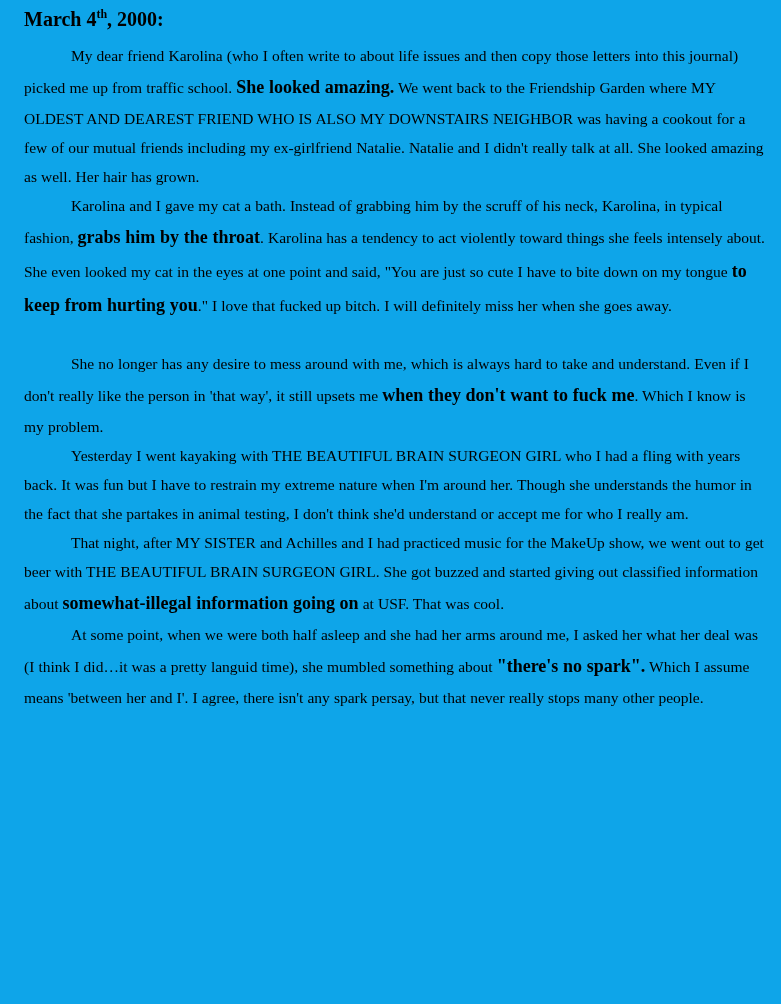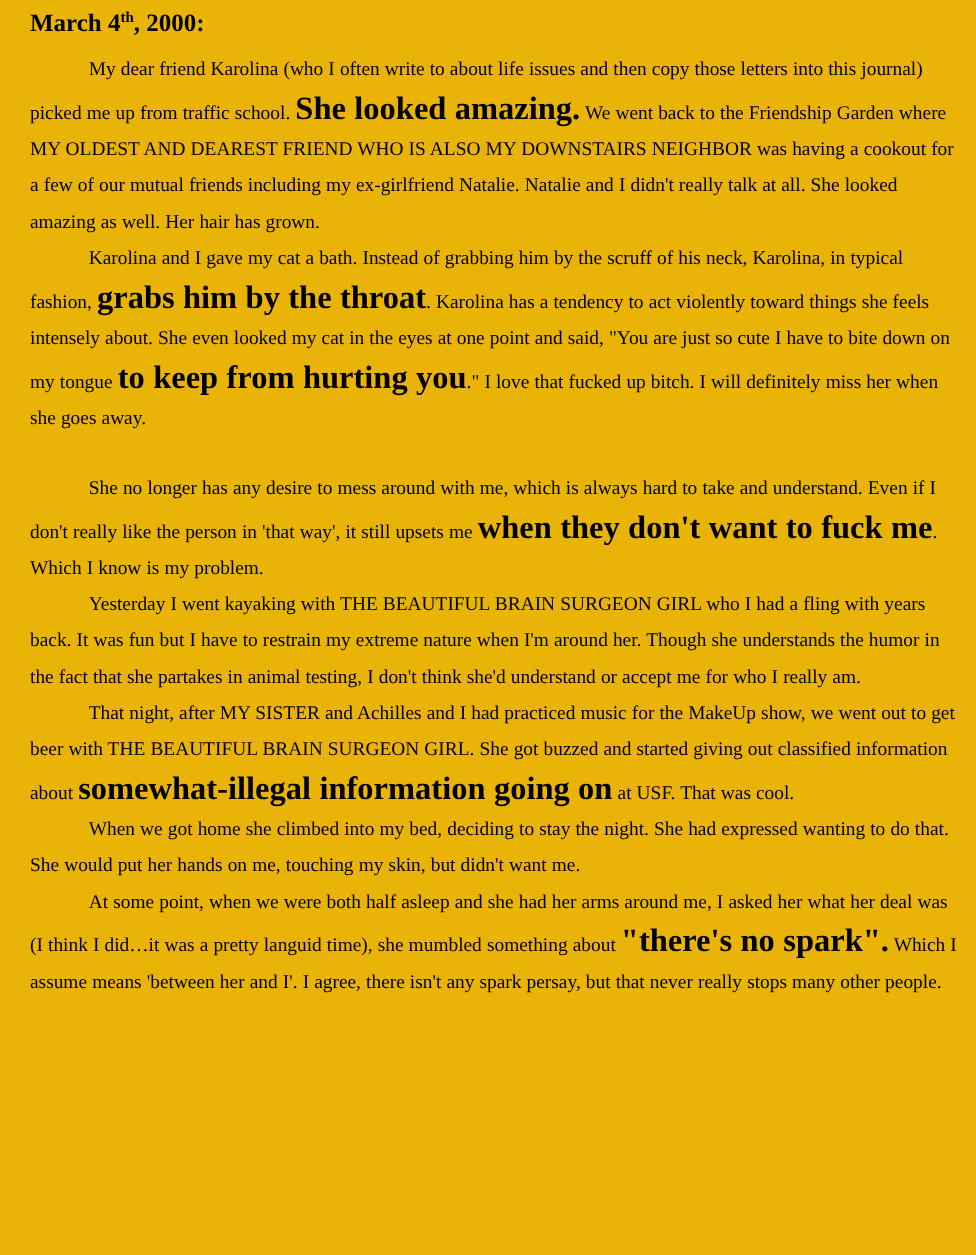--- a/index.html
+++ b/index.html
@@ -7,21 +7,21 @@
     padding: 0;
     background: #ffffff;
   }
   .page {
     position: relative;
     width: 781px;
     height: 1004px;
     box-sizing: border-box;
     padding: 6px 15px 0 24px;
     overflow: hidden;
-    background: #eab308;
+    background: #0ea5e9;
     color: #000000;
     font-family: "Liberation Serif", "DejaVu Serif", serif;
   }
   .title {
     margin: 0 0 9px 0;
     font-size: 20px;
     font-weight: bold;
     line-height: 26px;
   }
   .title sup {
@@ -31,35 +31,34 @@
   .para {
     margin: 0;
     font-size: 15.5px;
     line-height: 29px;
     text-indent: 47px;
     text-align: left;
     word-spacing: 0.2px;
   }
   .emph {
     font-weight: bold;
-    font-size: 26px;
+    font-size: 18px;
     line-height: 34px;
   }
   .spacer {
     height: 27px;
   }
 </style>
 </head>
 <body>
 
 <div class="page">
   <h1 class="title" id="entry-title"><span>March 4</span><sup>th</sup><span>, 2000:</span></h1>
   <div id="entry-body">
       <p class="para"><span>My dear friend Karolina (who I often write to about life issues and then copy those letters into this journal) picked me up from traffic school. </span><span class="emph">She looked amazing.</span><span> We went back to the Friendship Garden where MY OLDEST AND DEAREST FRIEND WHO IS ALSO MY DOWNSTAIRS NEIGHBOR  was having a cookout for a few of our mutual friends including my ex-girlfriend Natalie. Natalie and I didn't really talk at all. She looked amazing as well. Her hair has grown.</span></p>
       <p class="para"><span>Karolina and I gave my cat a bath. Instead of grabbing him by the scruff of his neck, Karolina, in typical fashion, </span><span class="emph">grabs him by the throat</span><span>. Karolina has a tendency to act violently toward things she feels intensely about. She even looked my cat in the eyes at one point and said, "You are just so cute I have to bite down on my tongue </span><span class="emph">to keep from hurting you</span><span>." I love that fucked up bitch. I will definitely miss her when she goes away.</span></p>
       <div class="spacer"></div>
       <p class="para"><span>She no longer has any desire to mess around with me, which is always hard to take and understand. Even if I don't really like the person in 'that way', it still upsets me </span><span class="emph">when they don't want to fuck me</span><span>. Which I know is my problem.</span></p>
       <p class="para"><span>Yesterday I went kayaking with THE BEAUTIFUL BRAIN SURGEON GIRL who I had a fling with years back. It was fun but I have to restrain my extreme nature when I'm around her. Though she understands the humor in the fact that she partakes in animal testing, I don't think she'd understand or accept me for who I really am.</span></p>
       <p class="para"><span>That night, after MY SISTER and Achilles and I had practiced music for the MakeUp show, we went out to get beer with THE BEAUTIFUL BRAIN SURGEON GIRL. She got buzzed and started giving out classified information about </span><span class="emph">somewhat-illegal information going on</span><span> at USF. That was cool.</span></p>
-      <p class="para"><span>When we got home she climbed into my bed, deciding to stay the night. She had expressed wanting to do that. She would put her hands on me, touching my skin, but didn't want me.</span></p>
       <p class="para"><span>At some point, when we were both half asleep and she had her arms around me, I asked her what her deal was (I think I did…it was a pretty languid time), she mumbled something about </span><span class="emph">"there's no spark".</span><span> Which I assume means 'between her and I'. I agree, there isn't any spark persay, but that never really stops many other people.</span></p>
     </div>
 </div>
 
 </body></html>

